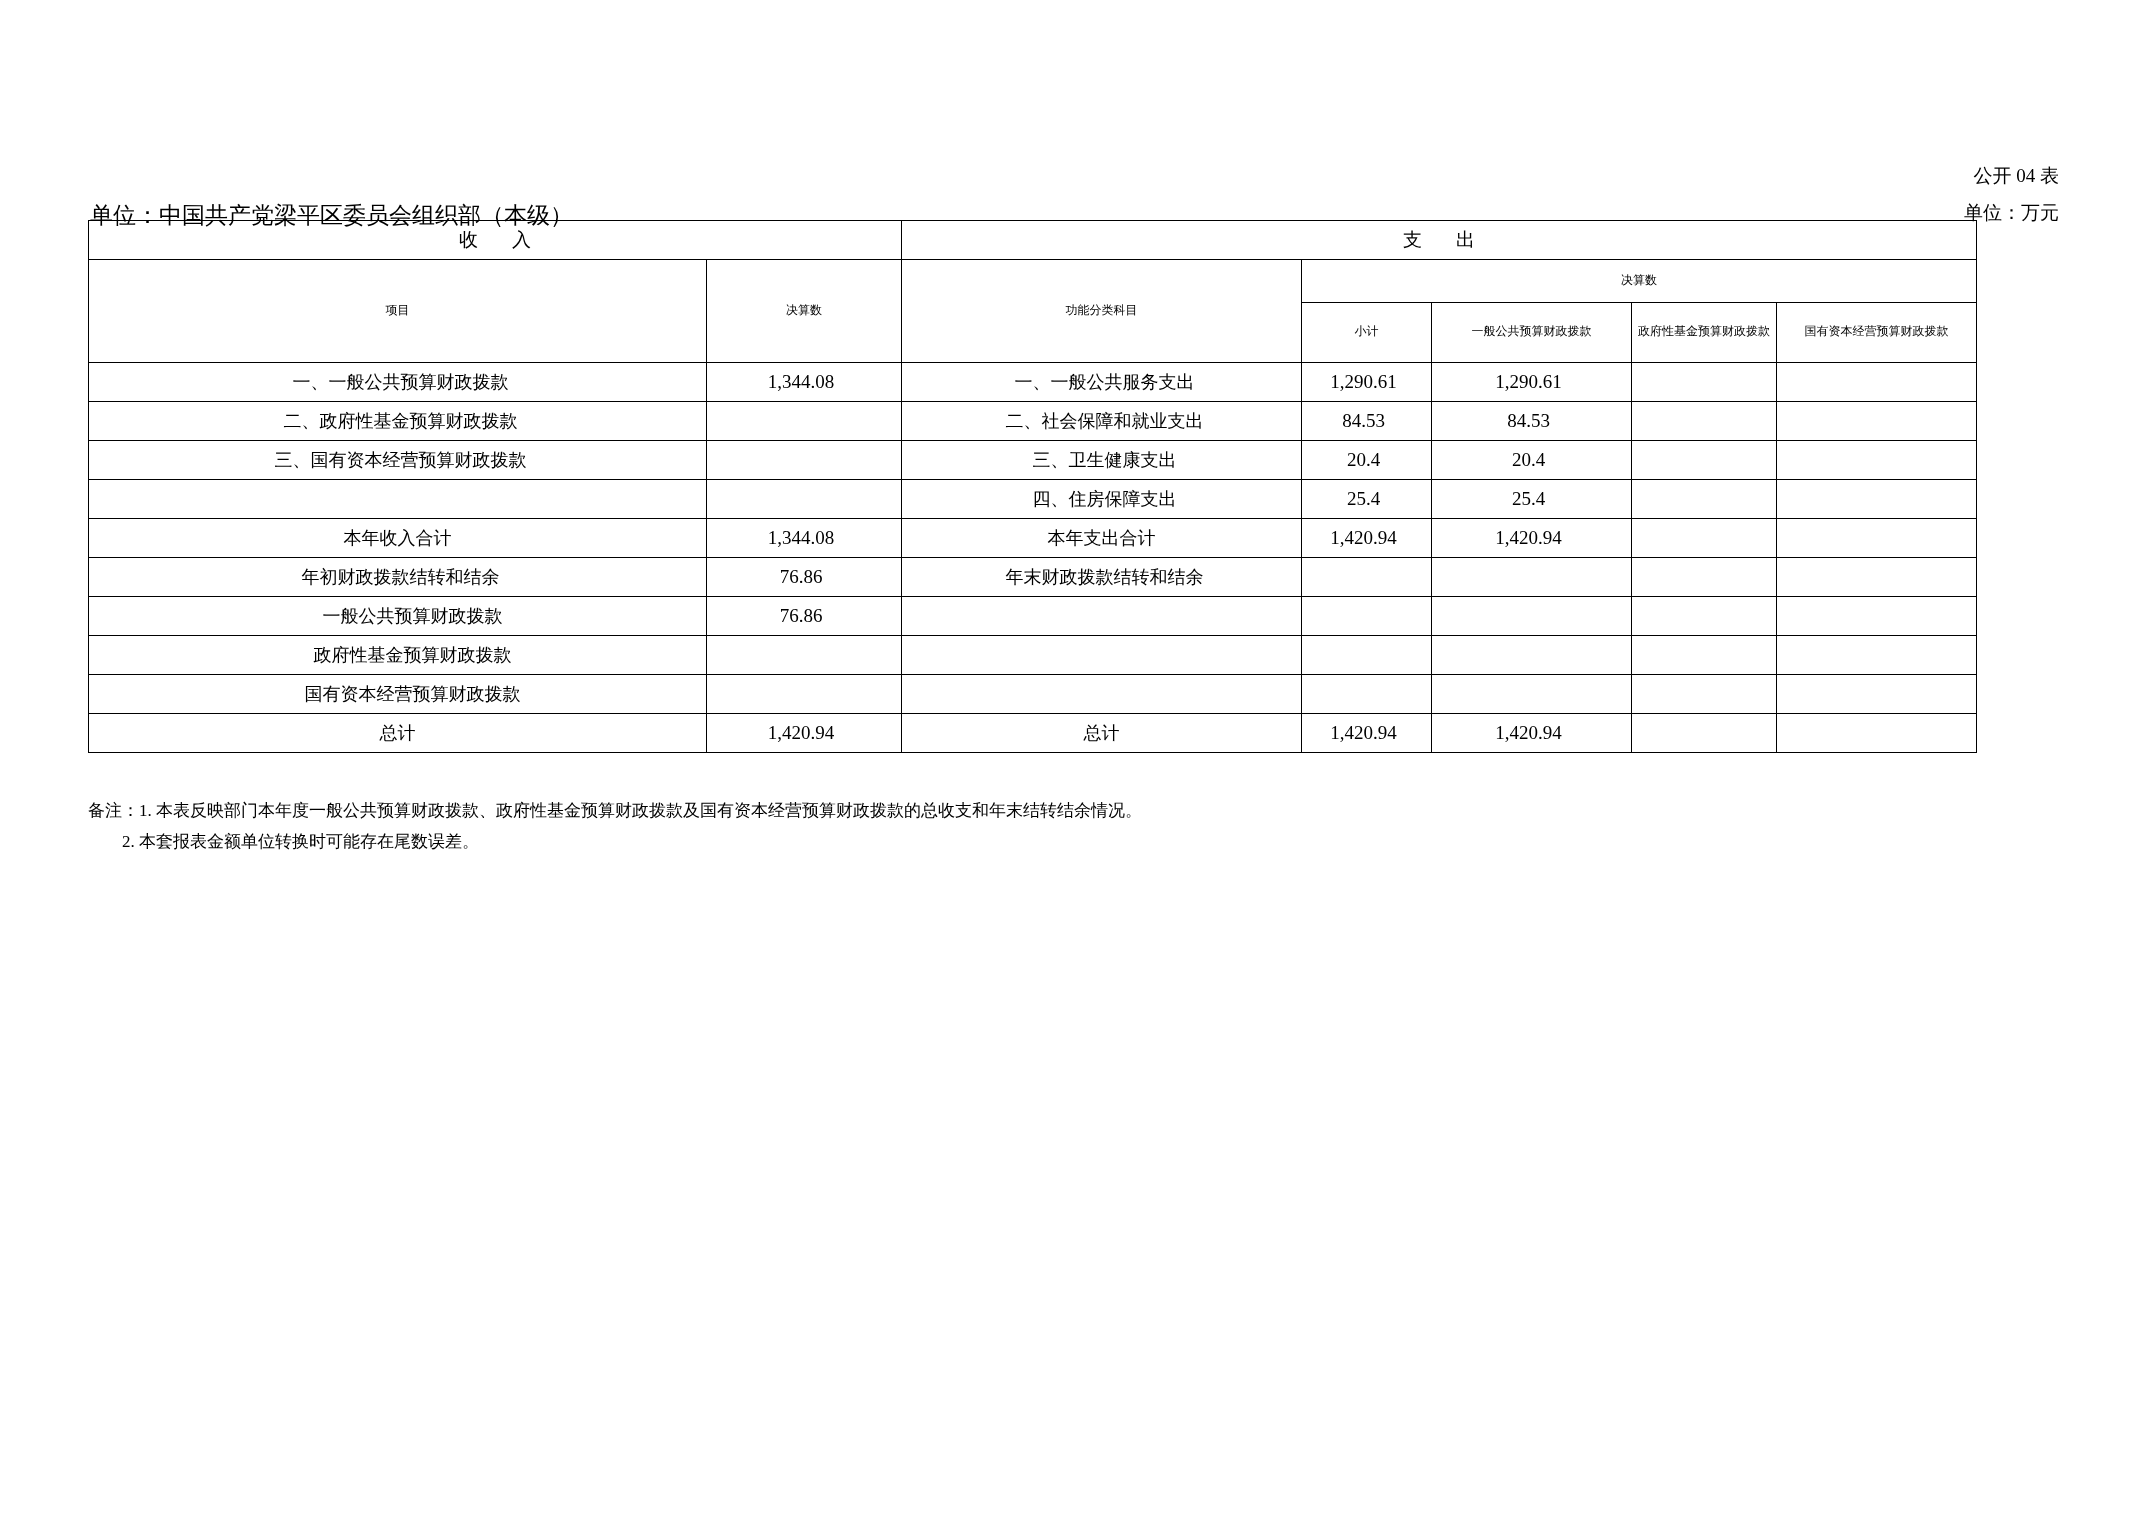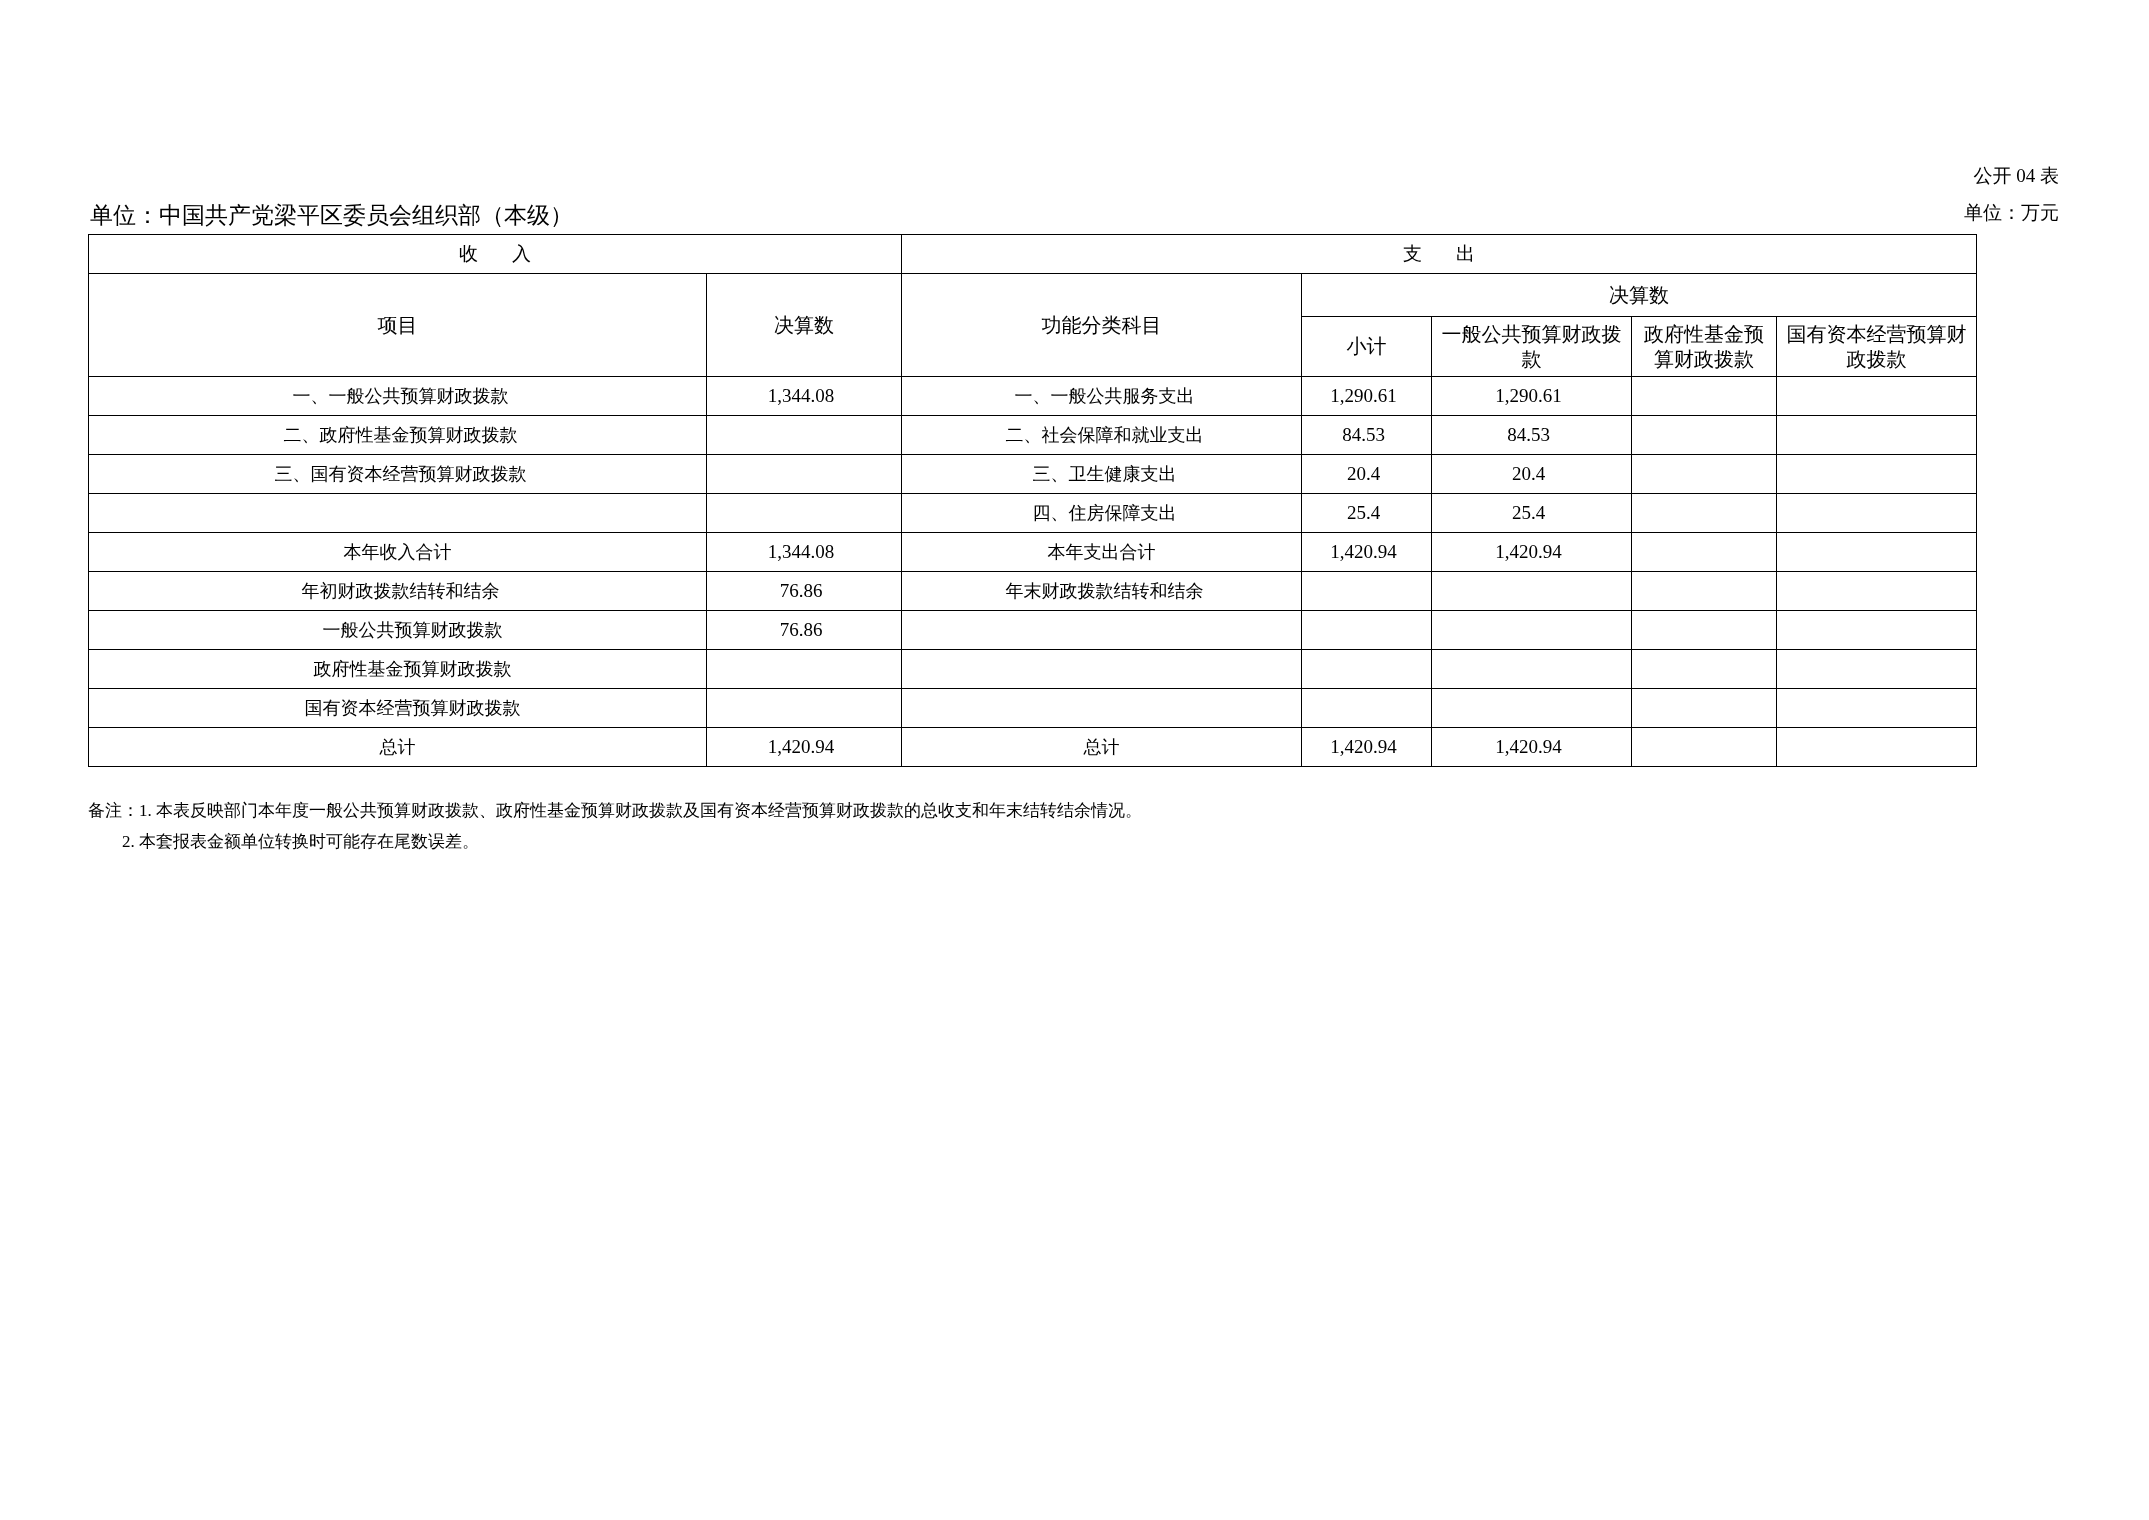--- a/index.html
+++ b/index.html
@@ -40,21 +40,21 @@
   .meta-right.r2 { top: 200px; }
   .meta-left {
     position: absolute;
     left: 90px;
     top: 200px;
     font-size: 23px;
   }
   table.main {
     position: absolute;
     left: 88px;
-    top: 234px;
+    top: 220px;
     width: 1589px;
     border-collapse: collapse;
     table-layout: fixed;
     font-size: 18px;
   }
   table.main td, table.main th {
     border: 1px solid #000000;
     padding: 0;
     vertical-align: middle;
     font-weight: normal;
@@ -65,23 +65,23 @@
   .rgt { text-align: center; padding-right: 6px !important; }
   .hdr-big {
     font-family: "DejaVu Sans", "Liberation Sans", sans-serif;
     font-weight: bold;
     font-size: 19px;
     letter-spacing: 14px;
     text-indent: 14px;
     height: 40px;
   }
   .hdr {
-    font-family: Liberation Sans, sans-serif;
-    font-weight: bold;
-    font-size: 20px;
+    font-family: Liberation Mono, monospace;
+    font-weight: bold;
+    font-size: 12px;
     line-height: 1.25;
     padding: 2px 4px !important;
   }
   .rowlabel {
     font-family: "DejaVu Sans", "Liberation Sans", sans-serif;
     font-weight: bold;
     font-size: 18px;
     text-align: center;
   }
   .num {

